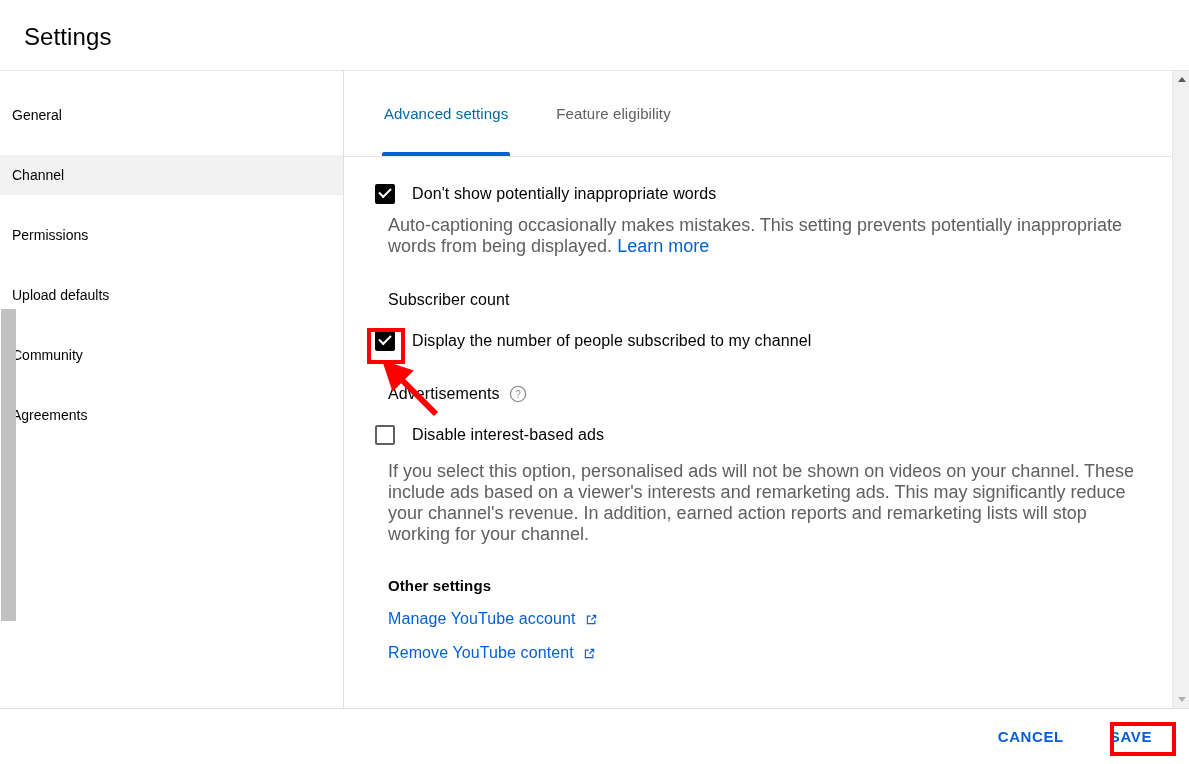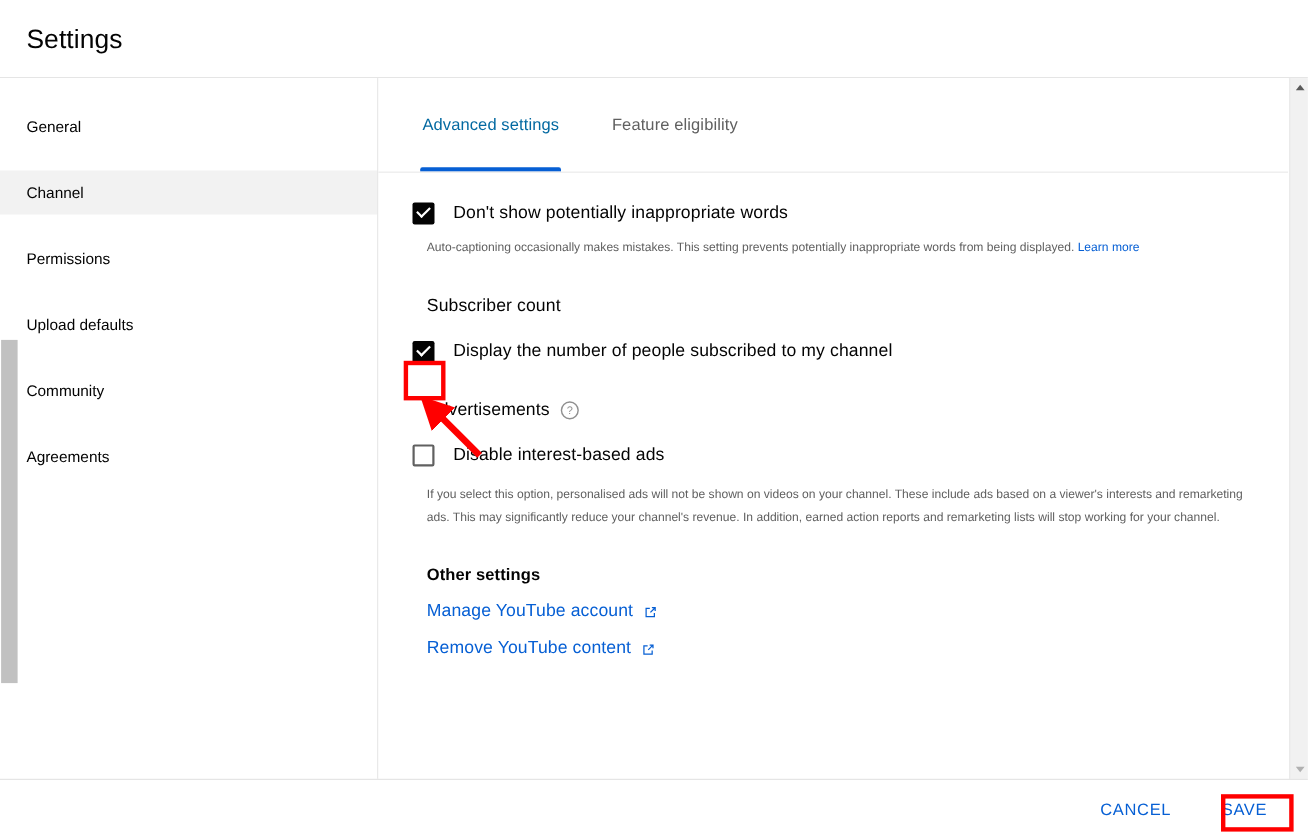--- a/index.html
+++ b/index.html
@@ -42,21 +42,21 @@
     left: 0;
     top: 71px;
     width: 343px;
     height: 637px;
     background: #ffffff;
   }
   .sidebar-item {
     height: 40px;
     display: flex;
     align-items: center;
-    padding-left: 24px;
+    padding-left: 12px;
     font-size: 14px;
     color: #030303;
     cursor: pointer;
     box-sizing: border-box;
   }
   .sidebar-item.spaced { margin-bottom: 20px; }
   .sidebar-item.active { background: #f2f2f2; }
   .sidebar-spacer-top { height: 24px; }
 
   .sidebar-divider {
@@ -158,21 +158,21 @@
   }
   .cb-label {
     margin-left: 17px;
     font-size: 16px;
     color: #030303;
     letter-spacing: 0.1px;
   }
 
   .helper-text {
     margin: 11px 0 0 13px;
-    font-size: 11px;
+    font-size: 18px;
     line-height: 21px;
     color: #606060;
     max-width: 760px;
   }
   .link { color: #065fd4; cursor: pointer; text-decoration: none; }
 
   .section-head {
     margin: 34px 0 0 13px;
     font-size: 16px;
     color: #030303;
@@ -232,21 +232,21 @@
     top: 709px;
     width: 1189px;
     height: 55px;
     display: flex;
     align-items: center;
     justify-content: flex-end;
     background: #ffffff;
   }
   .footer-btn {
     font-size: 15px;
-    font-weight: normal;
+    font-weight: bold;
     color: #065fd4;
     letter-spacing: 0.6px;
     cursor: pointer;
     padding: 8px 10px;
     background: none;
     border: none;
     font-family: "Liberation Sans", sans-serif;
   }
   #cancel-btn { margin-right: 26px; }
   #save-btn { margin-right: 27px; }

